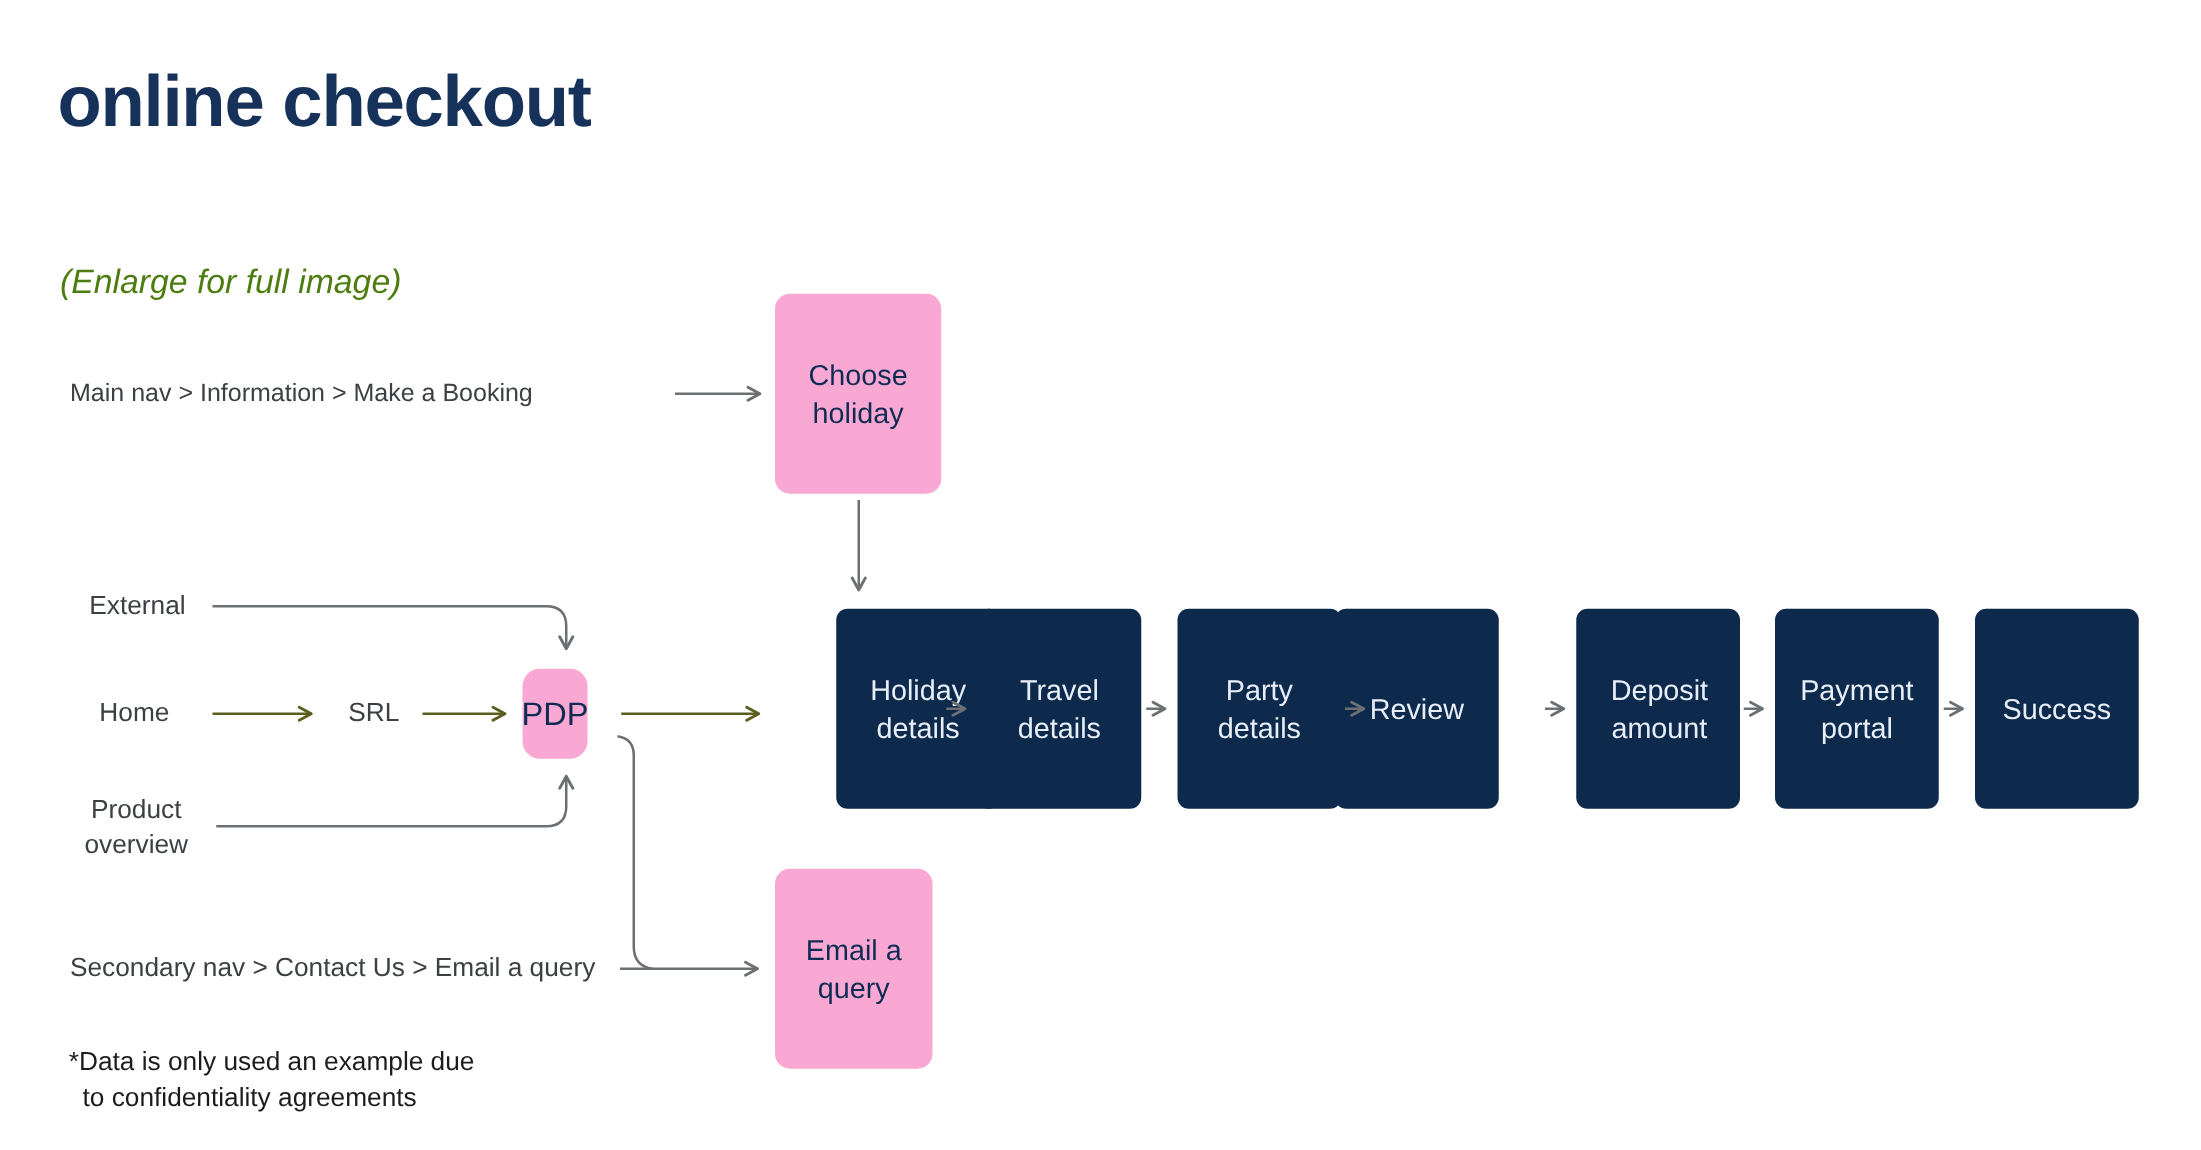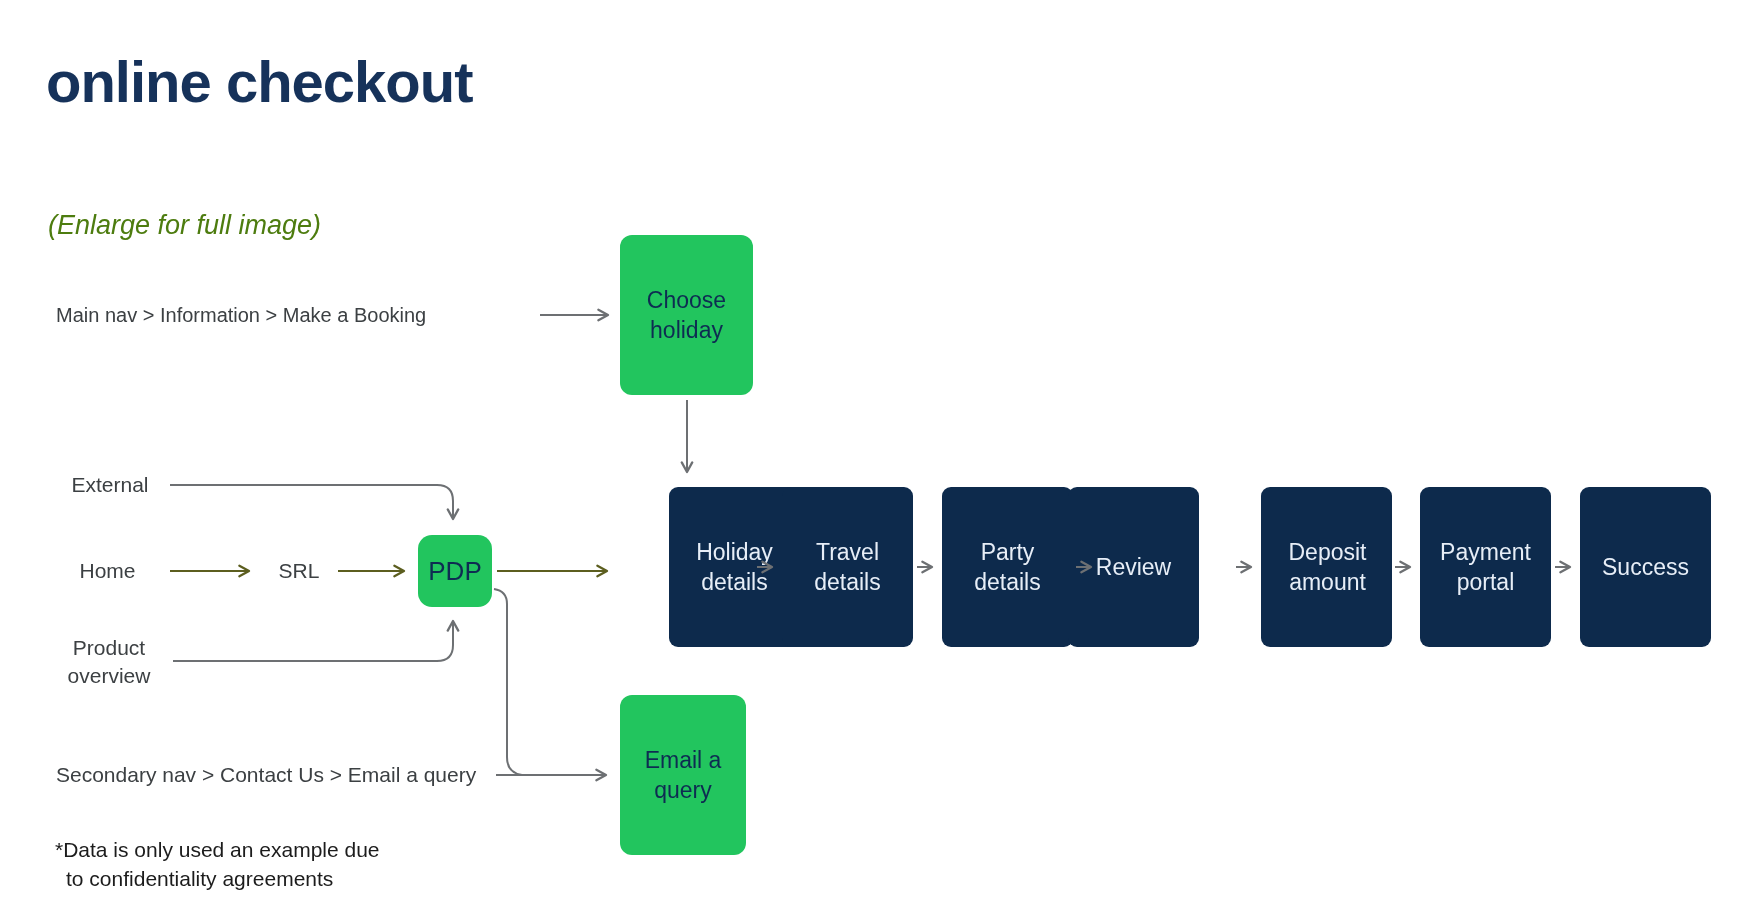--- a/index.html
+++ b/index.html
@@ -17,32 +17,32 @@
   .subtitle{
     left:48px;top:210px;font-size:27px;font-style:italic;color:#4d7c0f;
   }
   
   .lbl{font-size:21px;color:#3c4043;line-height:28px;}
   .nav-lbl{font-size:20px;color:#3c4043;line-height:26px;}
   .sec-lbl{font-size:21px;color:#3c4043;line-height:24px;}
   .center{text-align:center;}
   
   .bluebox{
-    background:#22c55e;border-radius:12px;color:#0e2c52;
+    background:#f9a8d4;border-radius:12px;color:#0e2c52;
     display:flex;align-items:center;justify-content:center;text-align:center;
     font-size:23px;line-height:30px;
   }
   .navybox{
     background:#0d2a4c;border-radius:9px;color:#e7eef7;
     display:flex;align-items:center;justify-content:center;text-align:center;
     font-size:23px;line-height:30px;width:131px;height:160px;top:487px;
     padding:0 8px;box-sizing:border-box;
   }
   .pdp{
-    left:418px;top:535px;width:74px;height:72px;border-radius:14px;font-size:26px;
+    left:418px;top:535px;width:52px;height:72px;border-radius:14px;font-size:26px;
   }
   .choose{left:620px;top:235px;width:133px;height:160px;padding:0 14px;box-sizing:border-box;}
   .email{left:620px;top:695px;width:126px;height:160px;padding:0 22px;box-sizing:border-box;}
   .footnote{font-size:21px;color:#1c1c1c;line-height:29px;}
   #arrows{position:absolute;left:0;top:0;pointer-events:none;}
 </style>
 </head>
 <body>
 
 <div id="stage">

